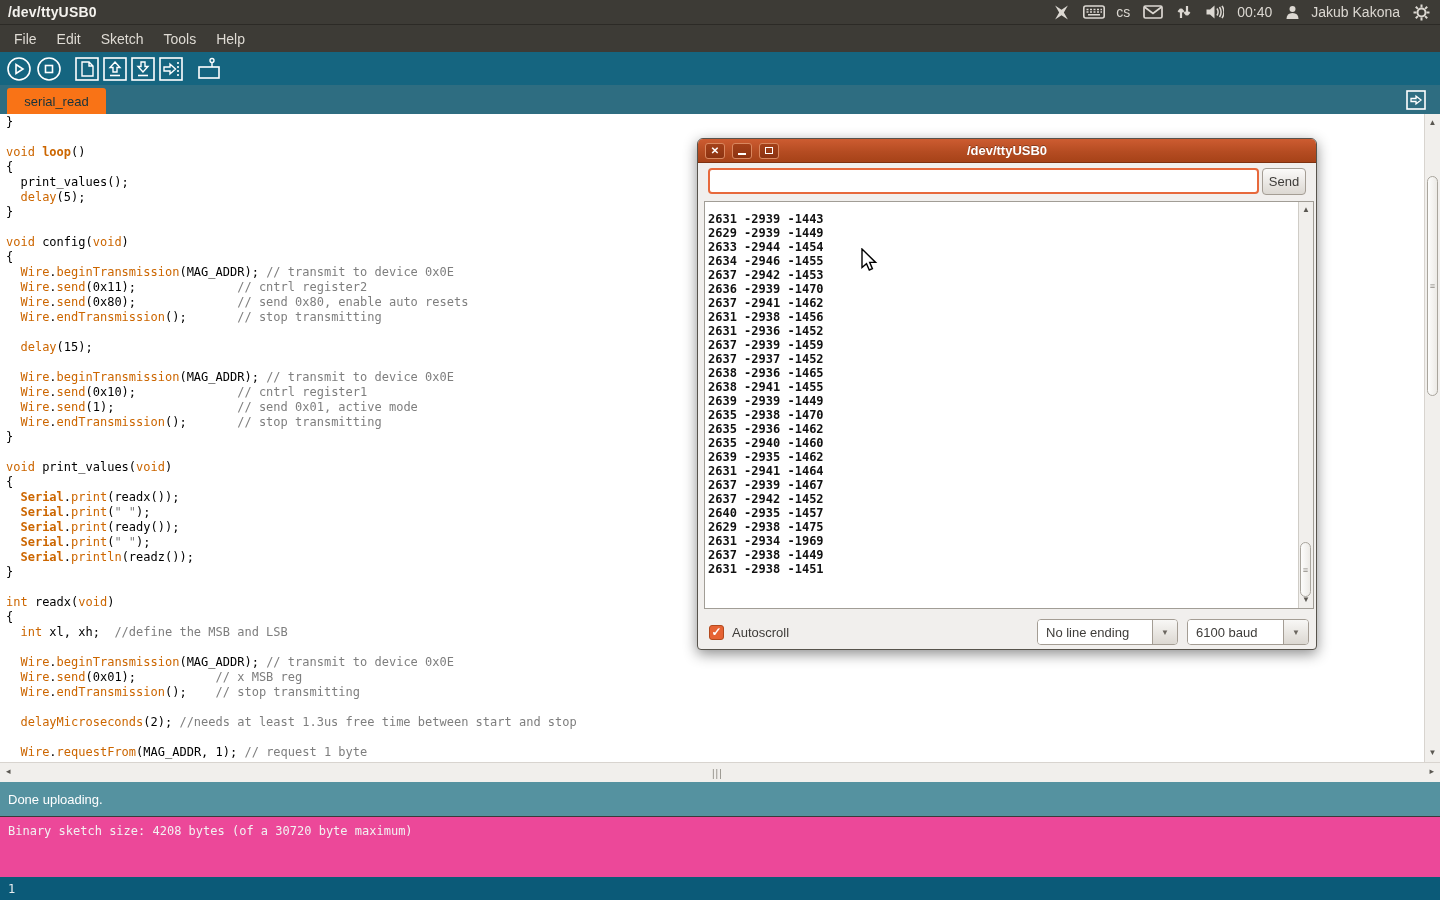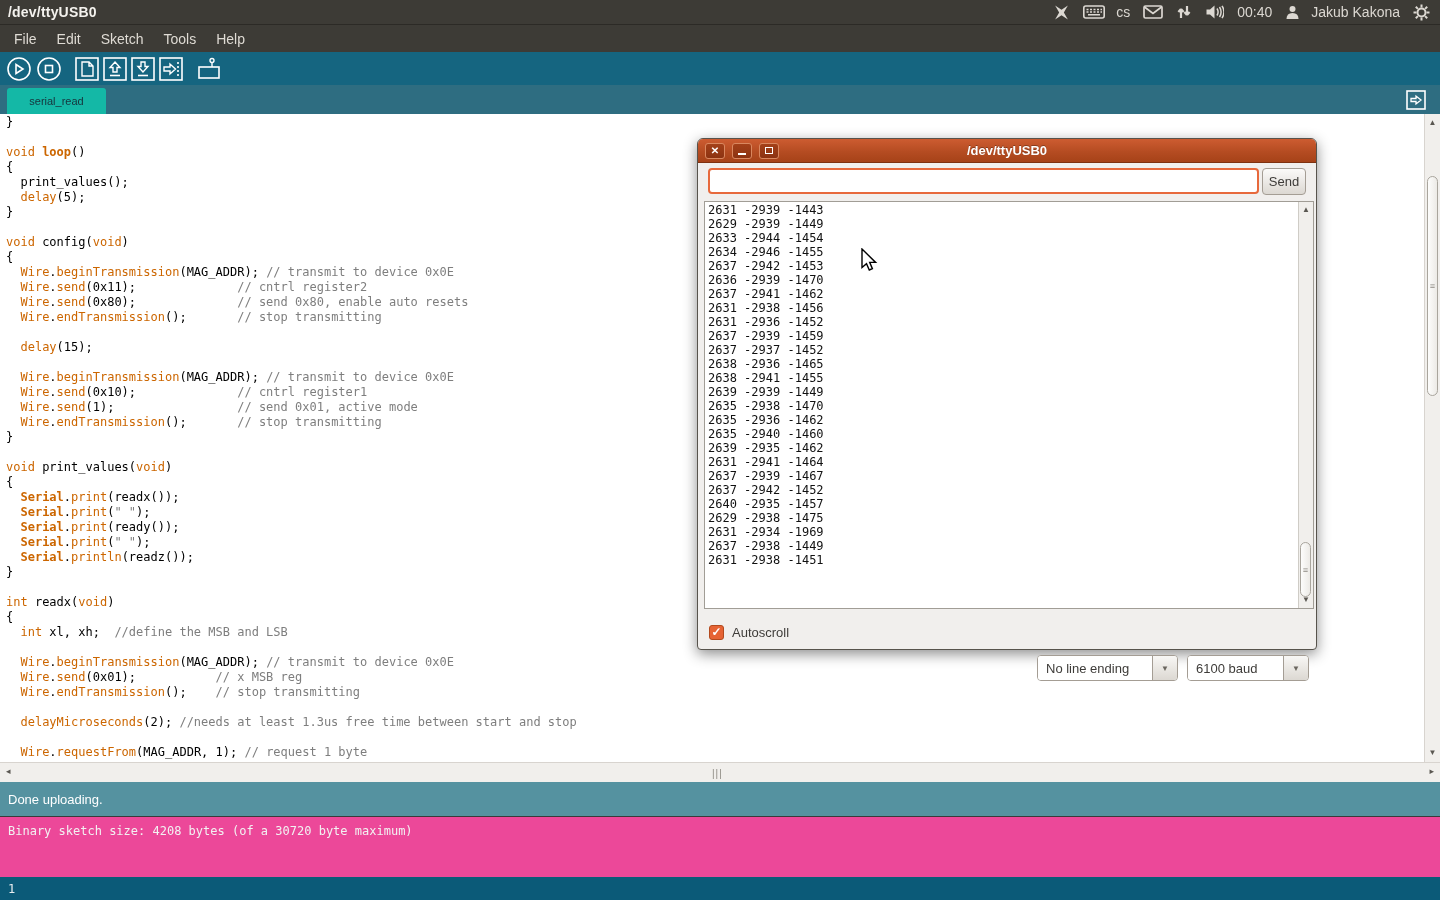--- a/index.html
+++ b/index.html
@@ -23,23 +23,23 @@
 
   
   #toolbar { left:0; top:52px; width:1440px; height:33px; background:#156580;
              display:flex; align-items:center; padding-left:4px; }
   .tbtn { background:none; border:none; padding:0; margin:0 1px; display:flex; align-items:center; }
   .tbtn svg { display:block; }
   .tb-gap { width:9px; }
 
   
   #tabbar { left:0; top:85px; width:1440px; height:29px; background:#2e6d81; }
-  .tab { position:absolute; left:7px; top:3px; width:99px; height:26px; background:#14b8a6;
+  .tab { position:absolute; left:7px; top:3px; width:99px; height:26px; background:#f97316;
          border-radius:3px 3px 0 0; display:flex; align-items:center; justify-content:center;
-         color:#17333c; font-size:11px; }
+         color:#17333c; font-size:13px; }
   #tab-menu-btn { position:absolute; right:14px; top:5px; width:20px; height:20px;
                   background:none; border:none; padding:0; }
 
   
   #editor { left:0; top:114px; width:1424px; height:648px; background:#ffffff; overflow:hidden;
             padding:1px 0 0 6px; }
   .code-line { font-family:"DejaVu Sans Mono", monospace; font-size:12px; line-height:15px;
                white-space:pre; color:#000; }
   .tok-k { color:#cc6600; }
   .tok-kb { color:#cc6600; font-weight:bold; }
@@ -90,34 +90,34 @@
   #sm-inputrow { position:absolute; left:0; top:24px; width:100%; height:38px; }
   #sm-input { position:absolute; left:10px; top:5px; width:551px; height:26px;
               border:2px solid #e7693c; border-radius:4px; background:#fff;
               font-size:13px; padding:0 6px; outline:none; }
   #sm-send { position:absolute; right:10px; top:5px; width:44px; height:27px;
              background:linear-gradient(#fbfaf9,#dcd8d2); border:1px solid #a49d94;
              border-radius:4px; color:#3e3c39; font-size:13px; }
 
   #sm-textarea { position:absolute; left:6px; top:62px; width:610px; height:408px;
                  background:#fff; border:1px solid #a19d96; overflow:hidden; }
-  #serial-lines { position:absolute; left:3px; top:1px; right:16px; }
+  #serial-lines { position:absolute; left:3px; top:10px; right:16px;font-weight:bold; }
   .serial-line { font-family:"DejaVu Sans Mono", monospace; font-size:12px; line-height:14px;
                  white-space:pre; color:#111; }
   #sm-vscroll { position:absolute; right:0; top:0; width:15px; height:100%;
                 background:#f1efec; border-left:1px solid #cfccc6; }
 
   #sm-bottomrow { position:absolute; left:0; top:478px; width:100%; height:30px;
                   display:flex; align-items:center; }
   #sm-checkbox { width:15px; height:15px; margin-left:11px; background:#e66334;
                  border:1px solid #b34a1e; border-radius:3px; color:#fff; font-size:12px;
                  line-height:13px; text-align:center; font-weight:bold; }
   #sm-autoscroll-label { margin-left:8px; font-size:13px; color:#3e3c39; }
   .dropdown { position:absolute; top:2px; height:26px; display:flex;
-              border:1px solid #a49d94; border-radius:4px; overflow:hidden; background:#fff;margin-top:36px; }
+              border:1px solid #a49d94; border-radius:4px; overflow:hidden; background:#fff; }
   .dd-label { display:flex; align-items:center; padding:0 8px; font-size:13px; color:#3e3c39;
               background:#fff; flex:1; }
   .dd-arrow { width:25px; background:linear-gradient(#f8f7f5,#dcd8d2); border-left:1px solid #a49d94;
               display:flex; align-items:center; justify-content:center; color:#6b6760; font-size:8px; }
   #dd-lineending { left:339px; width:141px; }
   #dd-baud { left:489px; width:122px; }
 
   
   #cursor { left:860px; top:248px; z-index:100; pointer-events:none; }
 </style>

